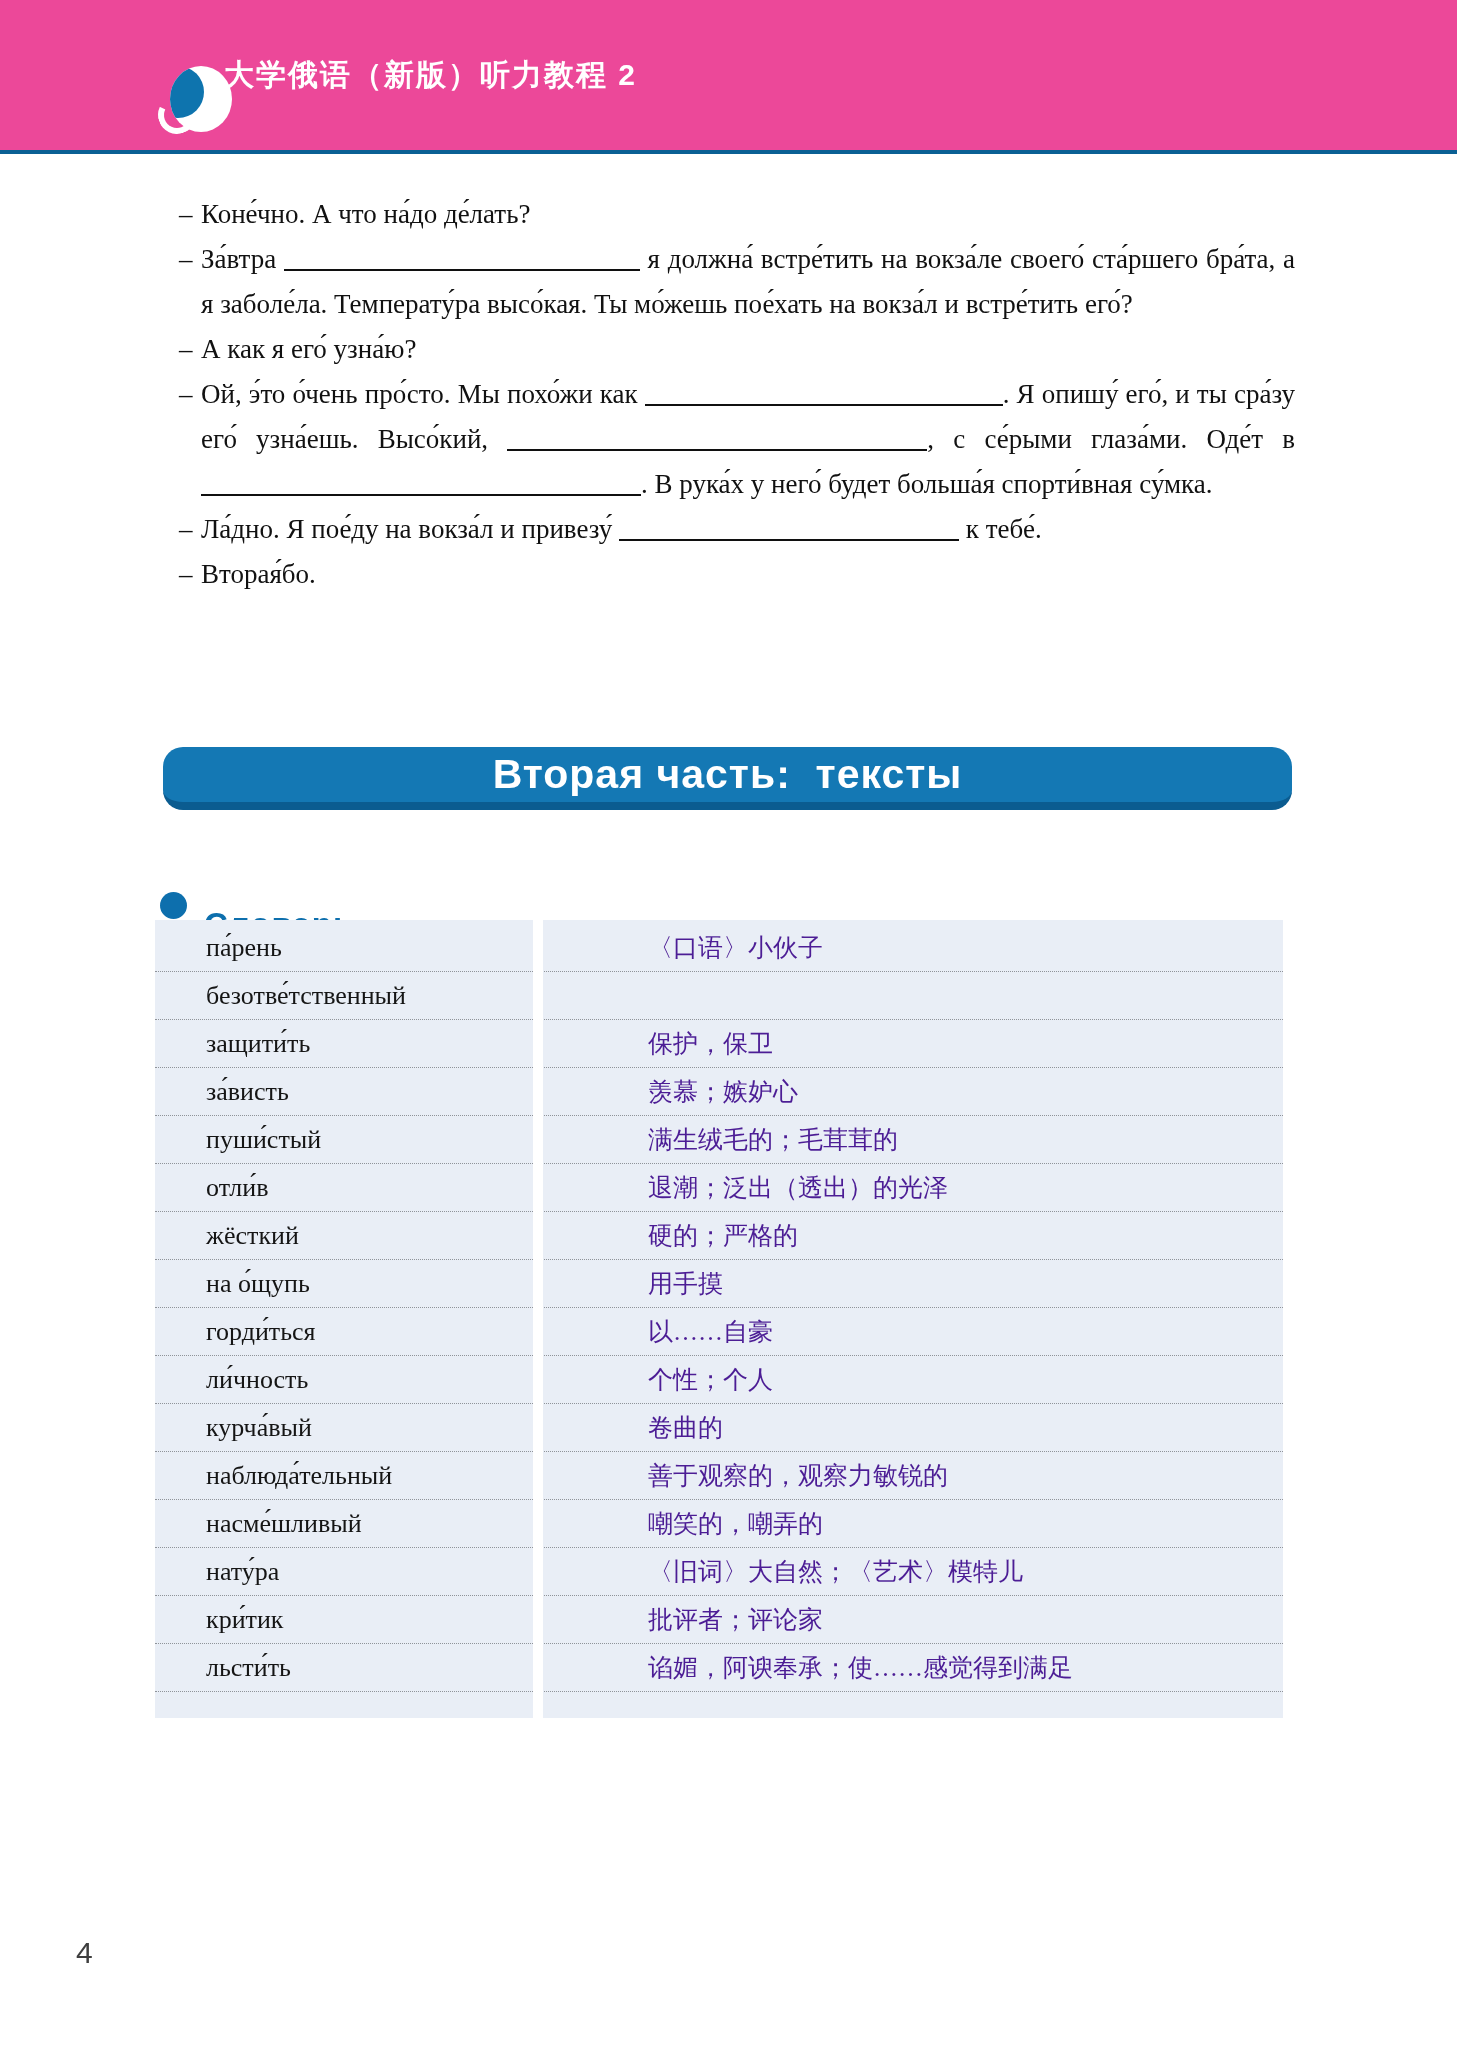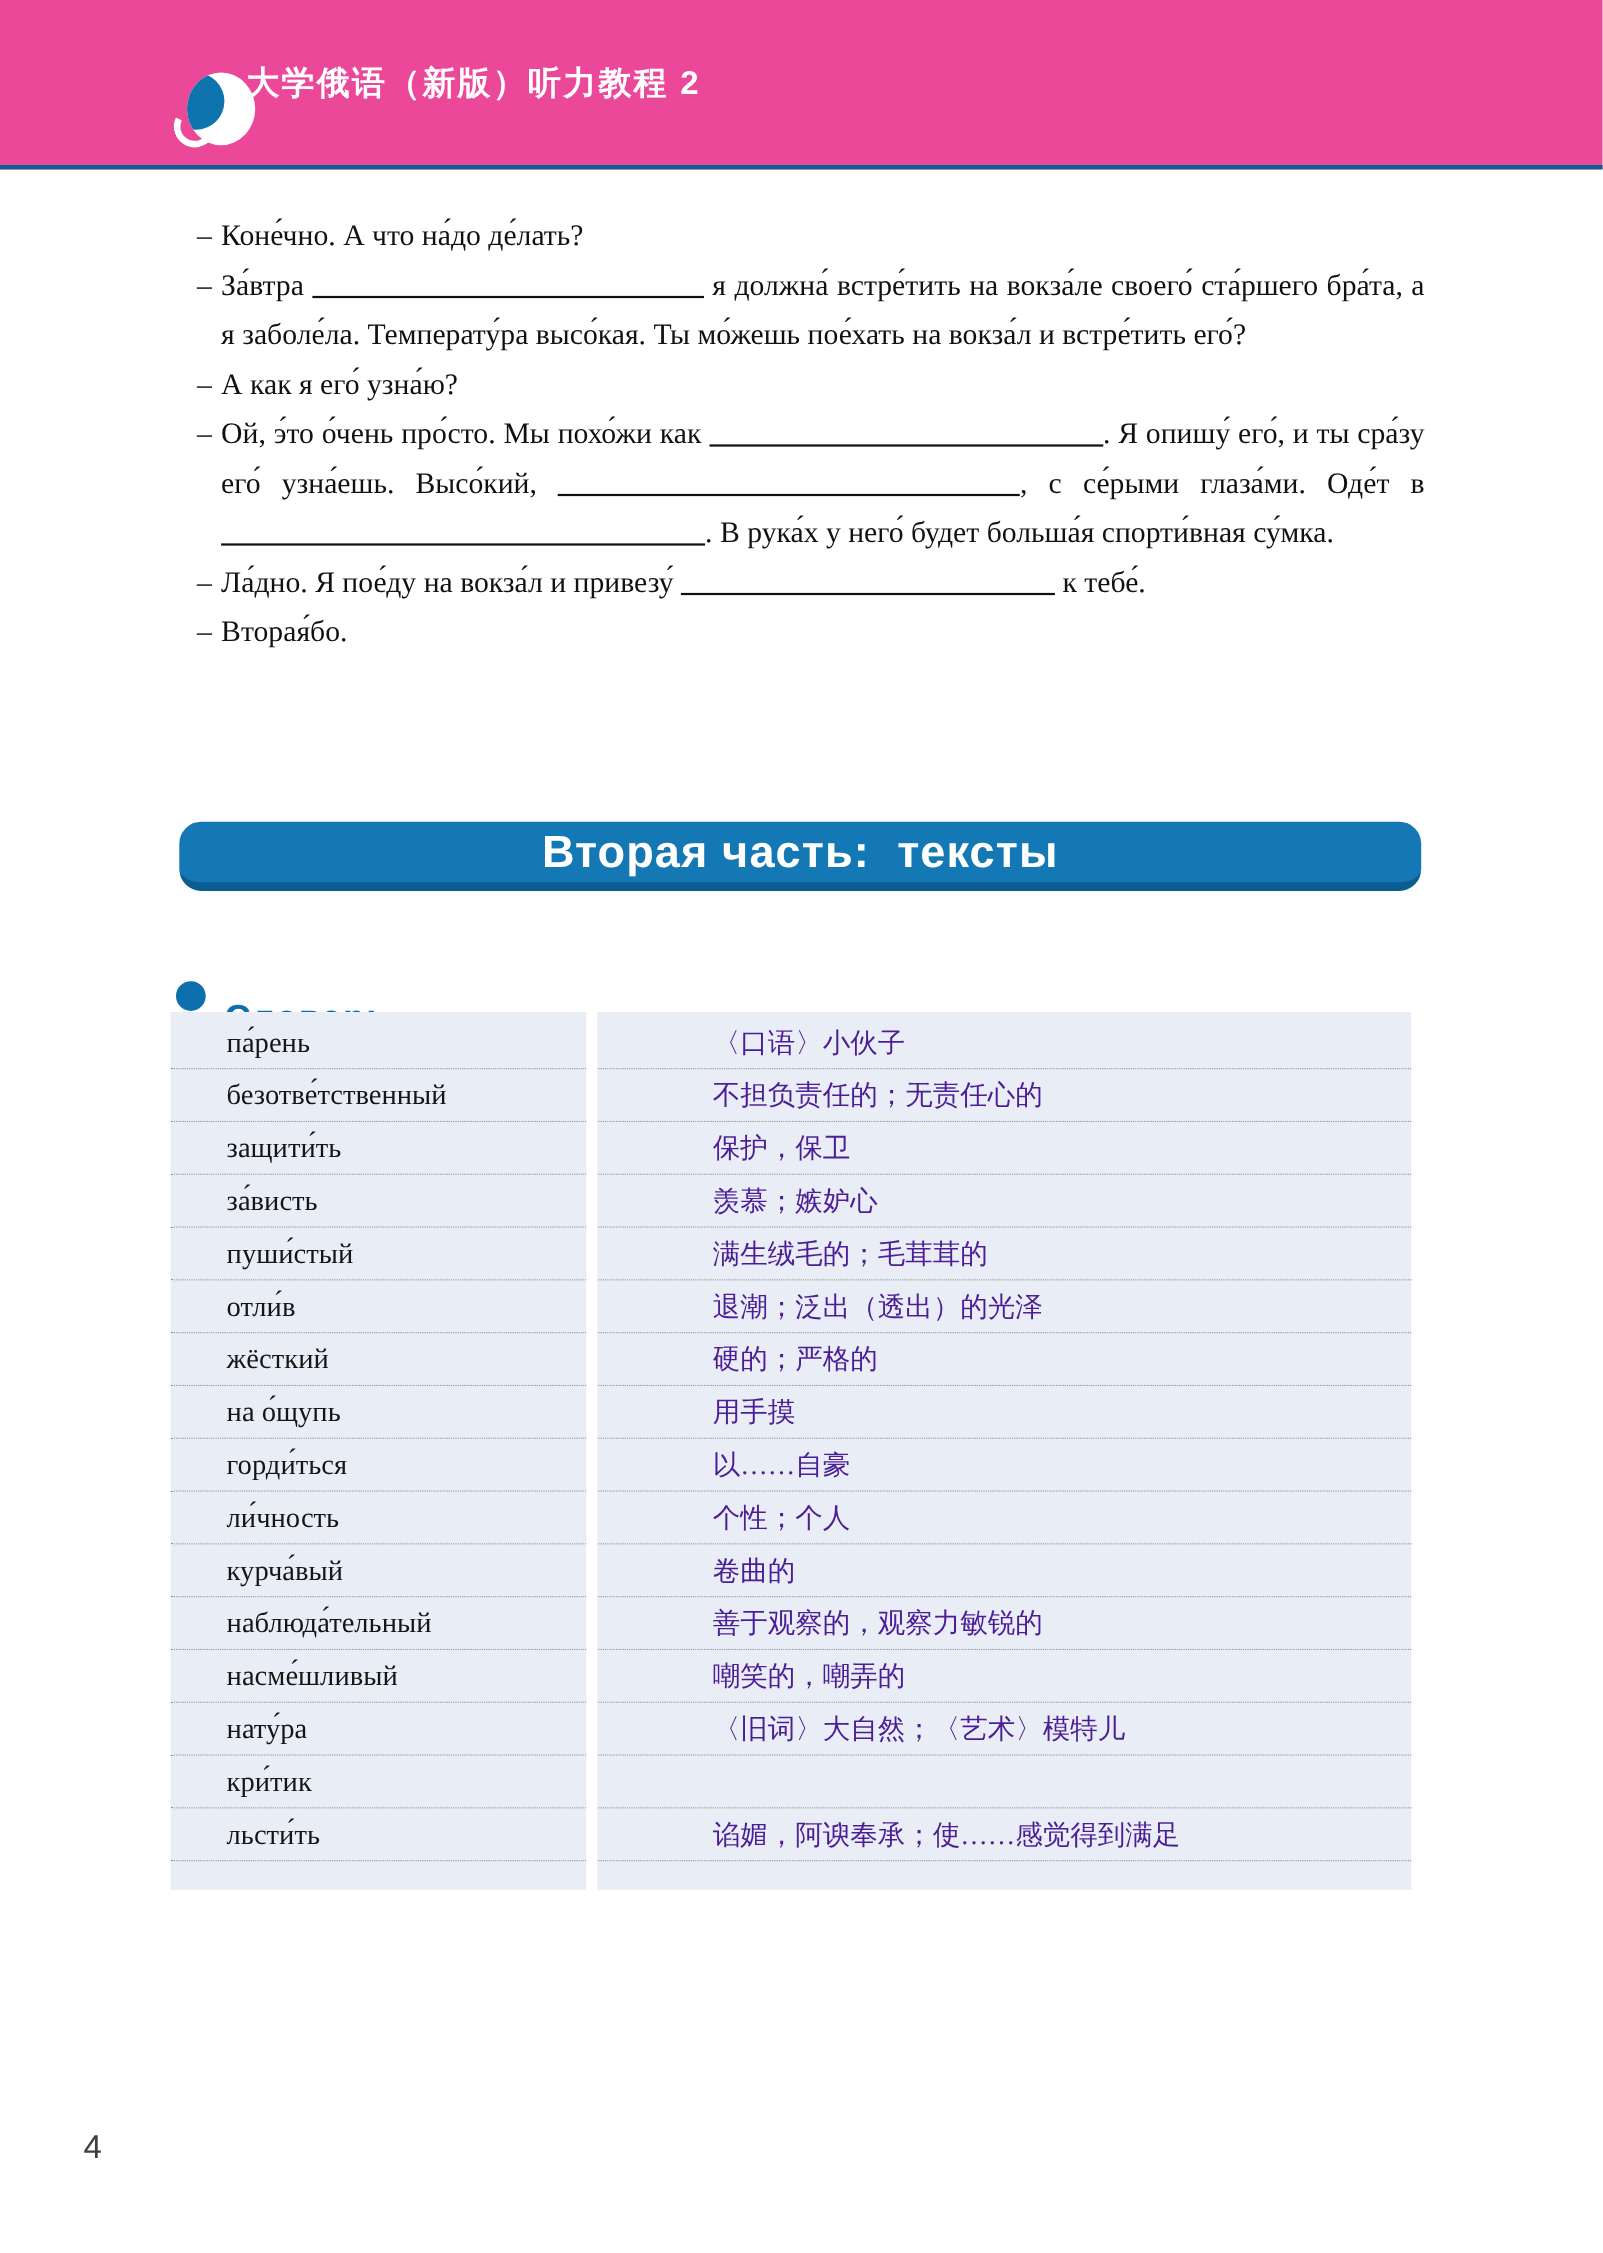--- a/index.html
+++ b/index.html
@@ -192,21 +192,20 @@
 <div class="vocab-table">
   <div class="col-gap"></div>
 
   <div class="vocab-row">
     <div class="cell-ru">па́рень</div>
     <div class="cell-zh">〈口语〉小伙子</div>
   </div>
 
   <div class="vocab-row">
     <div class="cell-ru">безотве́тственный</div>
-    <div class="cell-zh">不担负责任的；无责任心的</div>
   </div>
 
   <div class="vocab-row">
     <div class="cell-ru">защити́ть</div>
     <div class="cell-zh">保护，保卫</div>
   </div>
 
 
   <div class="vocab-row">
     <div class="cell-ru">за́висть</div>
@@ -258,20 +257,21 @@
     <div class="cell-zh">嘲笑的，嘲弄的</div>
   </div>
 
   <div class="vocab-row">
     <div class="cell-ru">нату́ра</div>
     <div class="cell-zh">〈旧词〉大自然；〈艺术〉模特儿</div>
   </div>
 
   <div class="vocab-row">
     <div class="cell-ru">кри́тик</div>
+    <div class="cell-zh">批评者；评论家</div>
   </div>
 
   <div class="vocab-row">
     <div class="cell-ru">льсти́ть</div>
     <div class="cell-zh">谄媚，阿谀奉承；使……感觉得到满足</div>
   </div>
 </div>
 
 <div class="page-number">4</div>
 

